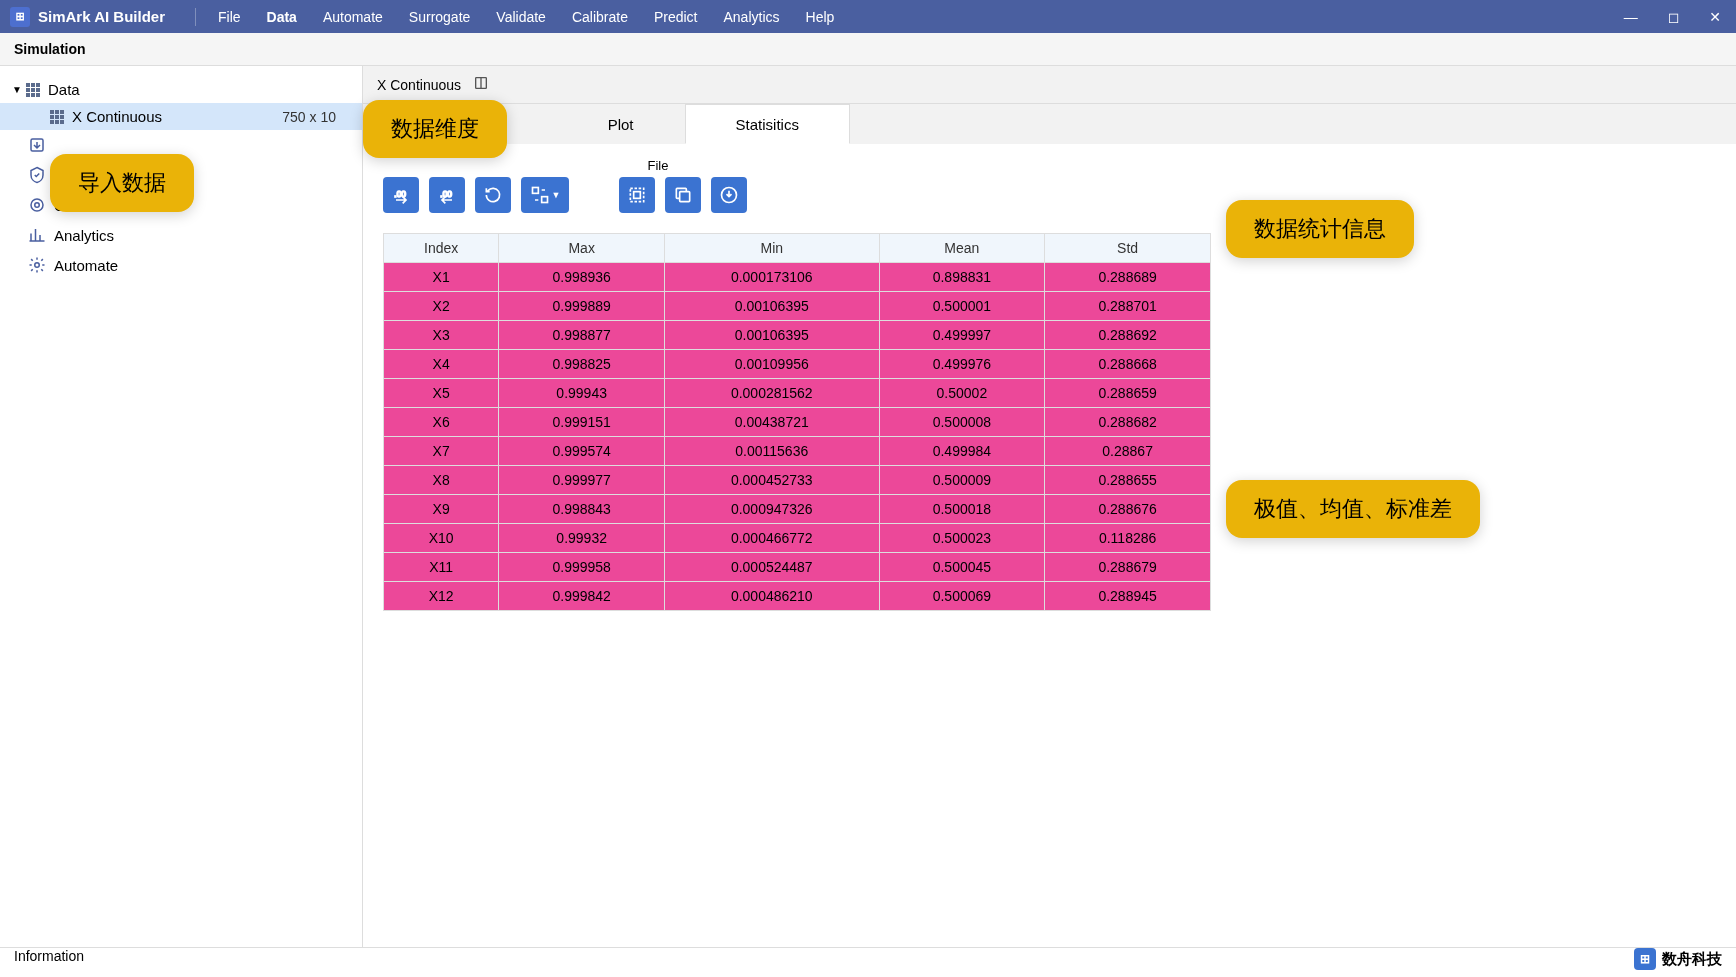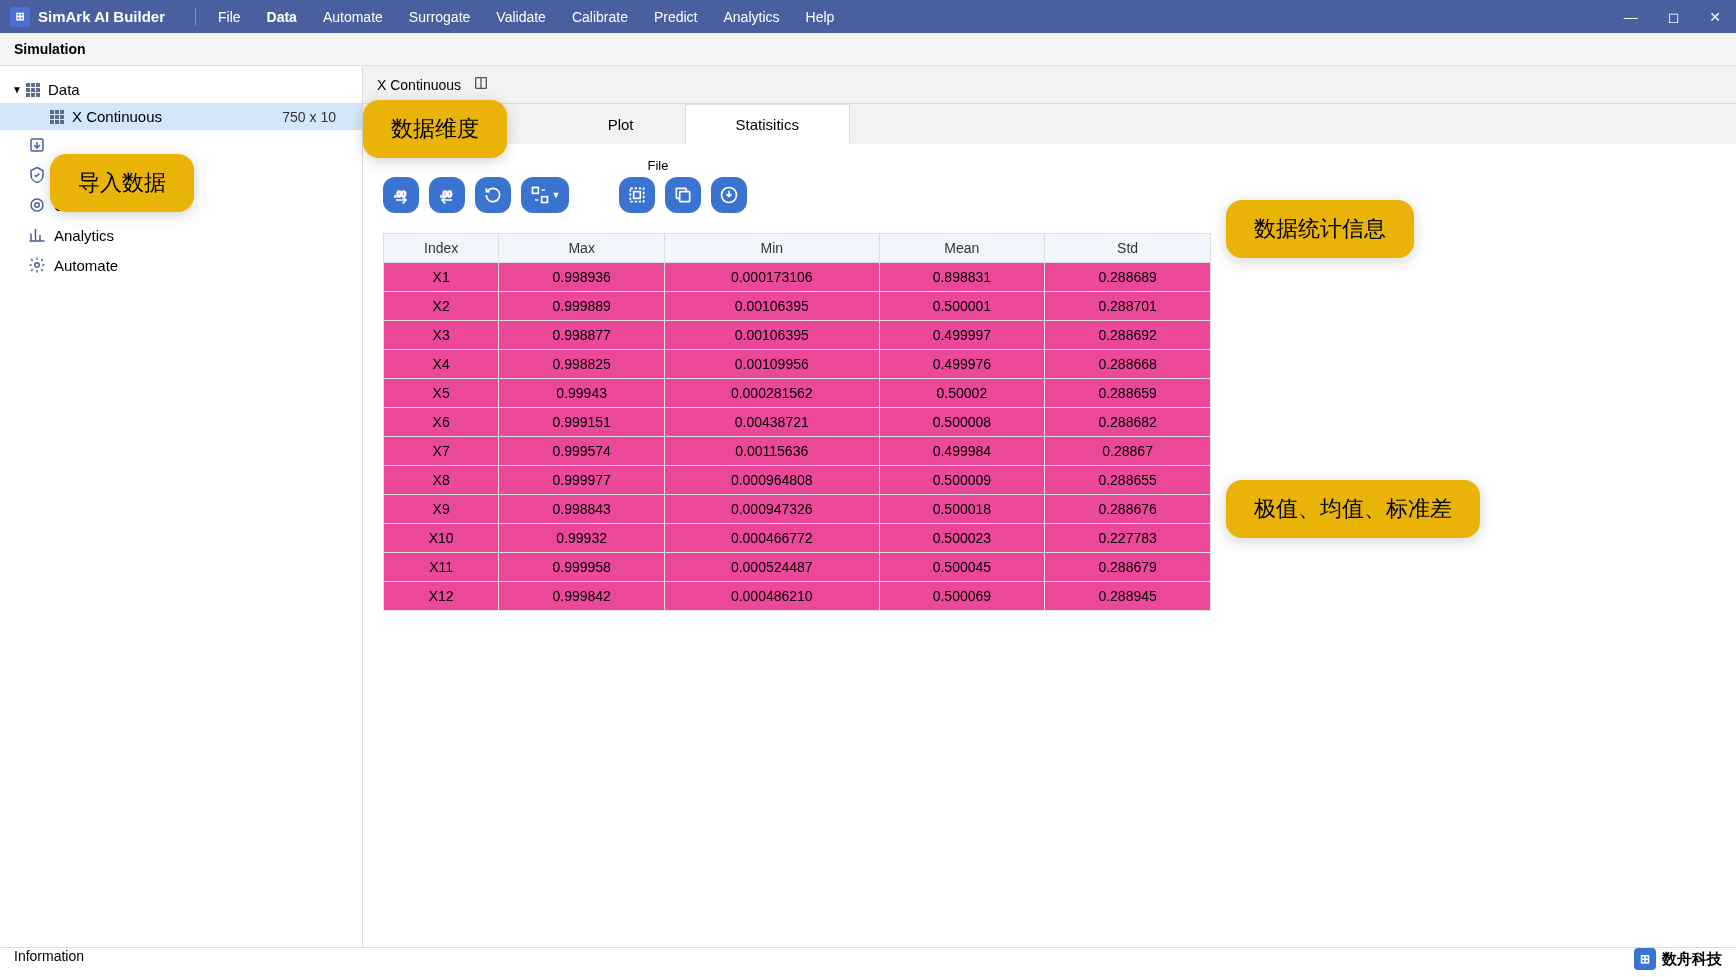--- a/index.html
+++ b/index.html
@@ -40,21 +40,21 @@
     .tab-icon { cursor: pointer; }
     
     
     .sub-tabs { display: flex; height: 40px; align-items: stretch; padding-left: 60px; background: #f2f2f2; }
     .sub-tab { padding: 0 50px; display: flex; align-items: center; font-size: 15px; cursor: pointer; border: 1px solid transparent; }
     .sub-tab.active { background: #fff; border: 1px solid #ddd; border-bottom: 1px solid #fff; }
     
     
     .workspace { flex: 1; background: #fff; padding: 14px 20px; overflow: auto; position: relative; }
     .tool-buttons { display: flex; gap: 10px; }
-    .tool-btn { width: 36px; height: 36px; background: #3b73d1; border-radius: 12px; display: flex; align-items: center; justify-content: center; color: #fff; cursor: pointer; font-size: 13px; }
+    .tool-btn { width: 36px; height: 36px; background: #3b73d1; border-radius: 4px; display: flex; align-items: center; justify-content: center; color: #fff; cursor: pointer; font-size: 13px; }
     .tool-btn.dropdown { width: 48px; }
     .tool-btn svg { width: 20px; height: 20px; }
     
     
     .data-table { border-collapse: collapse; width: 828px; }
     .data-table th, .data-table td { border: 1px solid #ddd; padding: 6px 10px; font-size: 14px; text-align: center; }
     .data-table th { background: #f0f6fc; font-weight: 400; color: #333; }
     .data-table td { background: #ec4899; }
     
     
@@ -309,37 +309,37 @@
             <tr>
               <td>X7</td>
               <td>0.999574</td>
               <td>0.00115636</td>
               <td>0.499984</td>
               <td>0.28867</td>
             </tr>
             <tr>
               <td>X8</td>
               <td>0.999977</td>
-              <td>0.000964808</td>
+              <td>0.000452733</td>
               <td>0.500009</td>
               <td>0.288655</td>
             </tr>
             <tr>
               <td>X9</td>
               <td>0.998843</td>
               <td>0.000947326</td>
               <td>0.500018</td>
               <td>0.288676</td>
             </tr>
             <tr>
               <td>X10</td>
               <td>0.99932</td>
               <td>0.000466772</td>
               <td>0.500023</td>
-              <td>0.227783</td>
+              <td>0.118286</td>
             </tr>
             <tr>
               <td>X11</td>
               <td>0.999958</td>
               <td>0.000524487</td>
               <td>0.500045</td>
               <td>0.288679</td>
             </tr>
             <tr>
               <td>X12</td>

